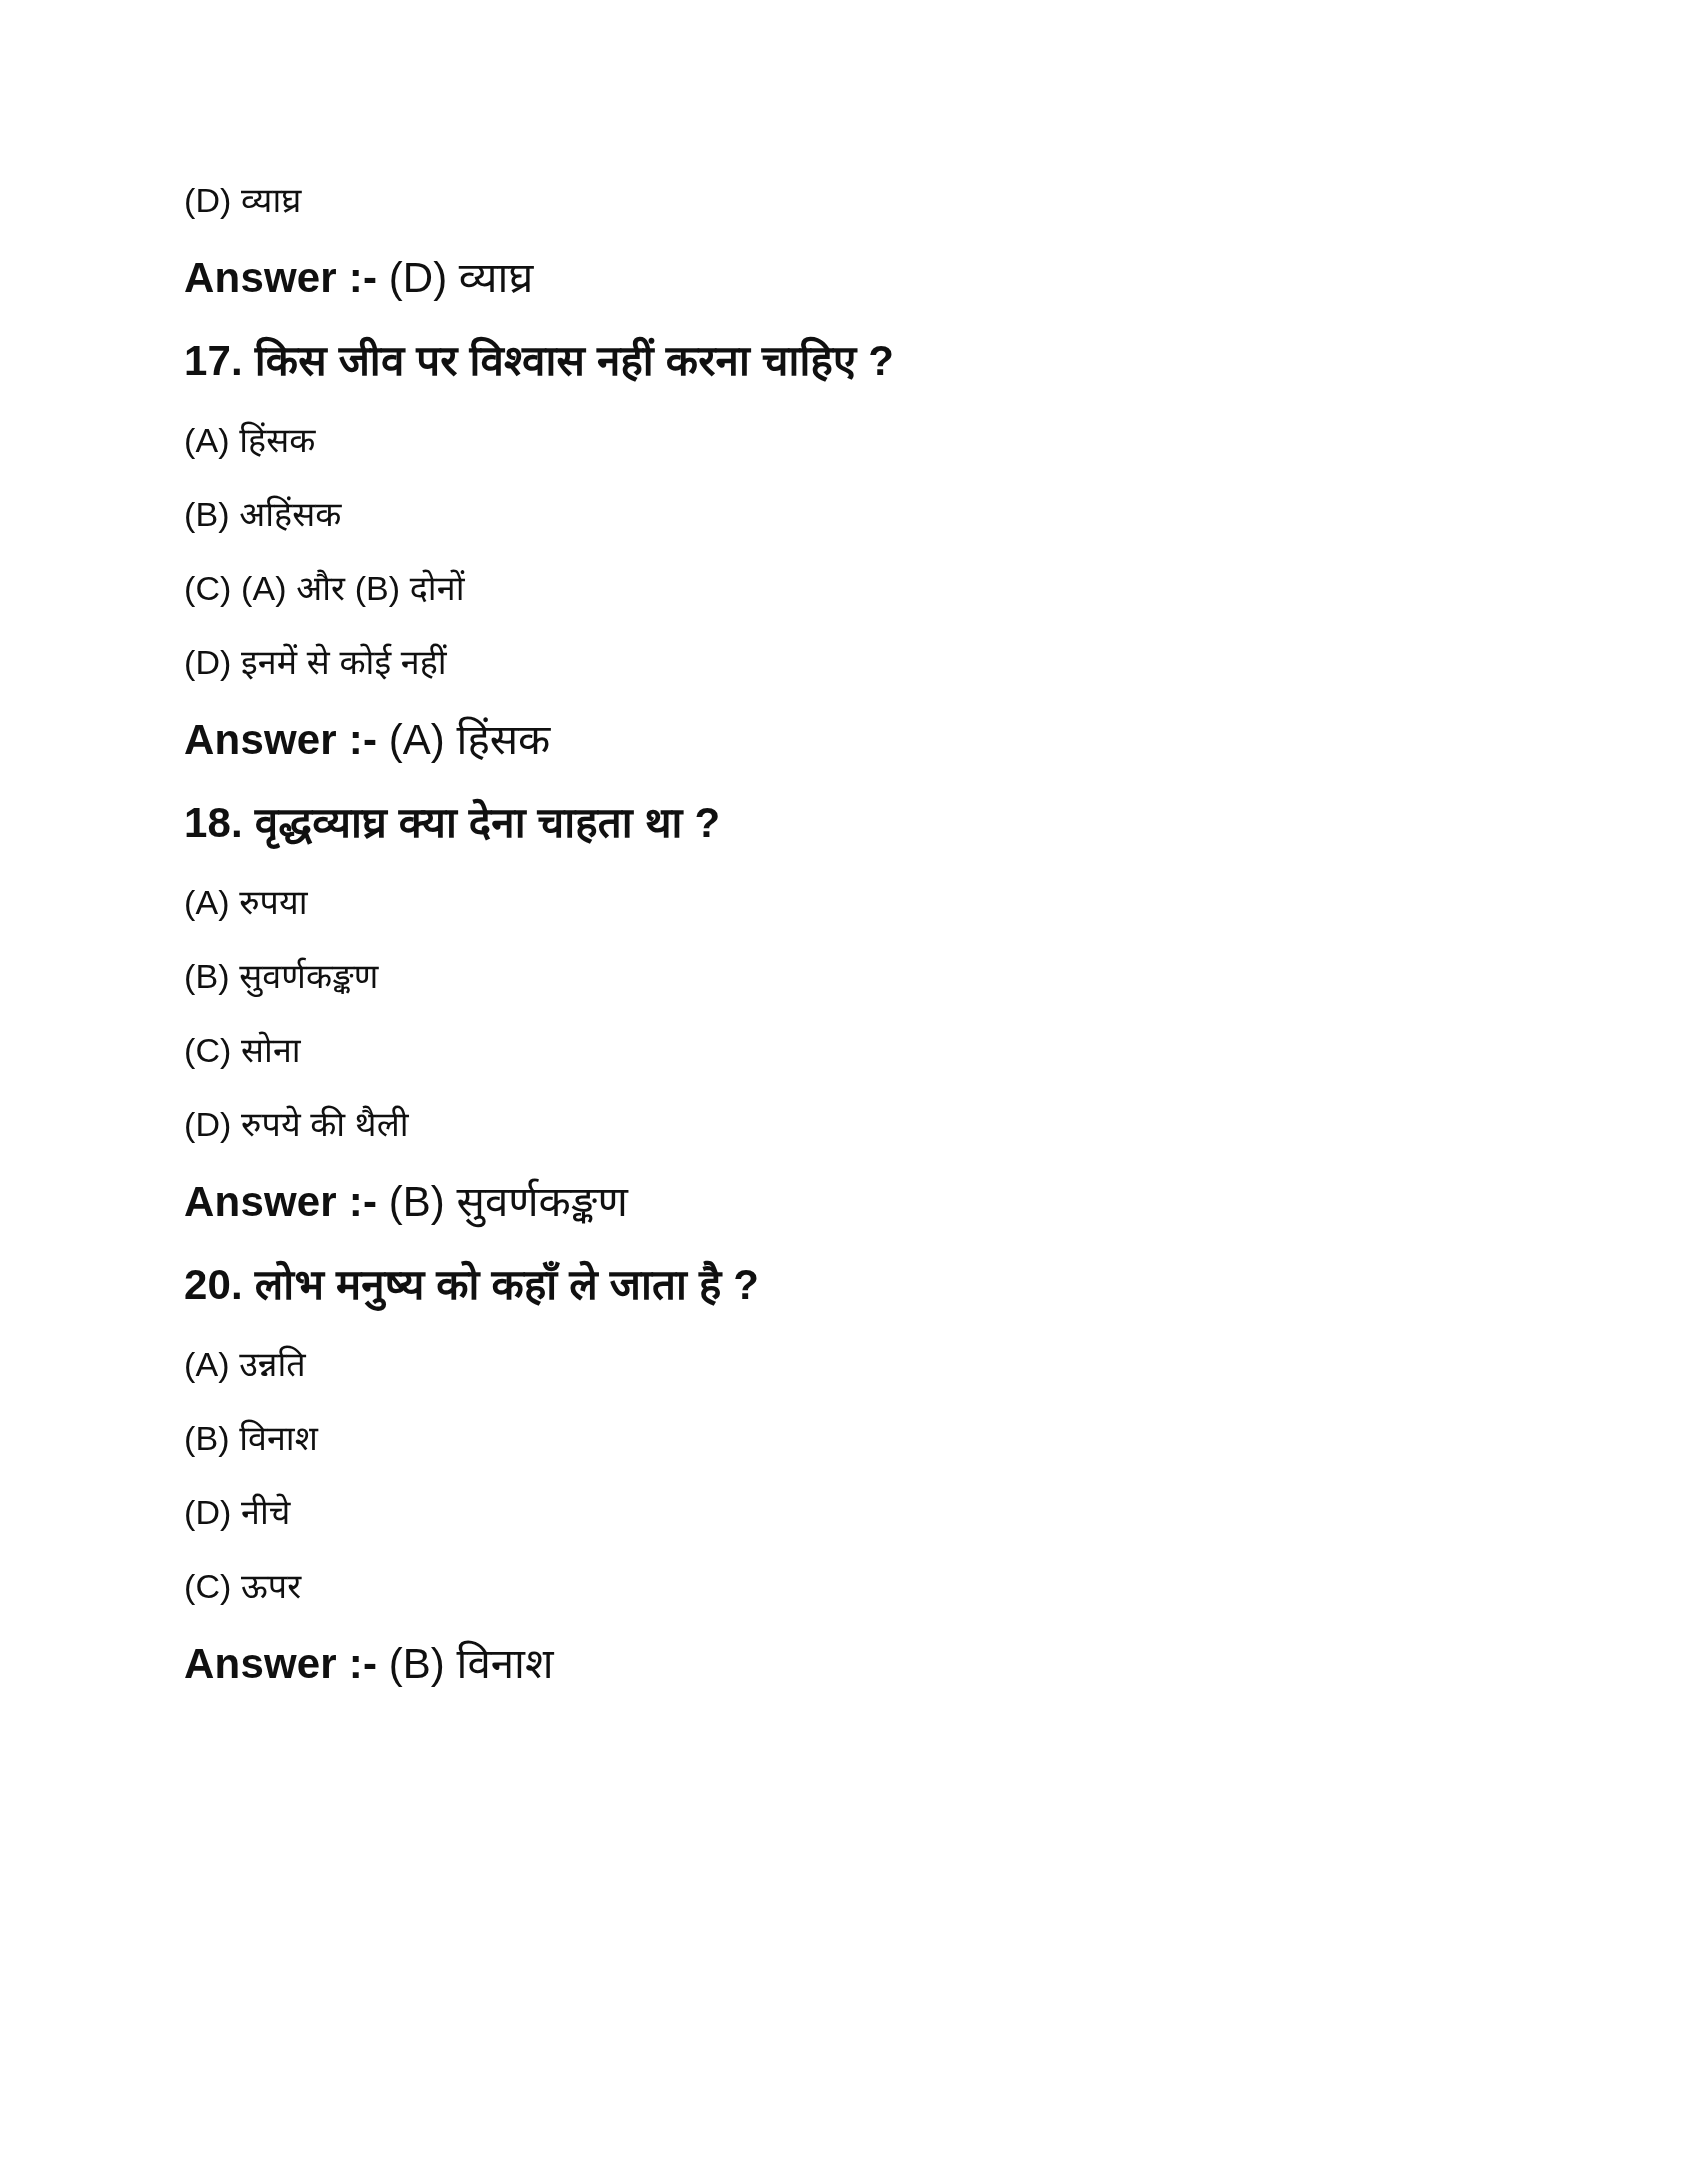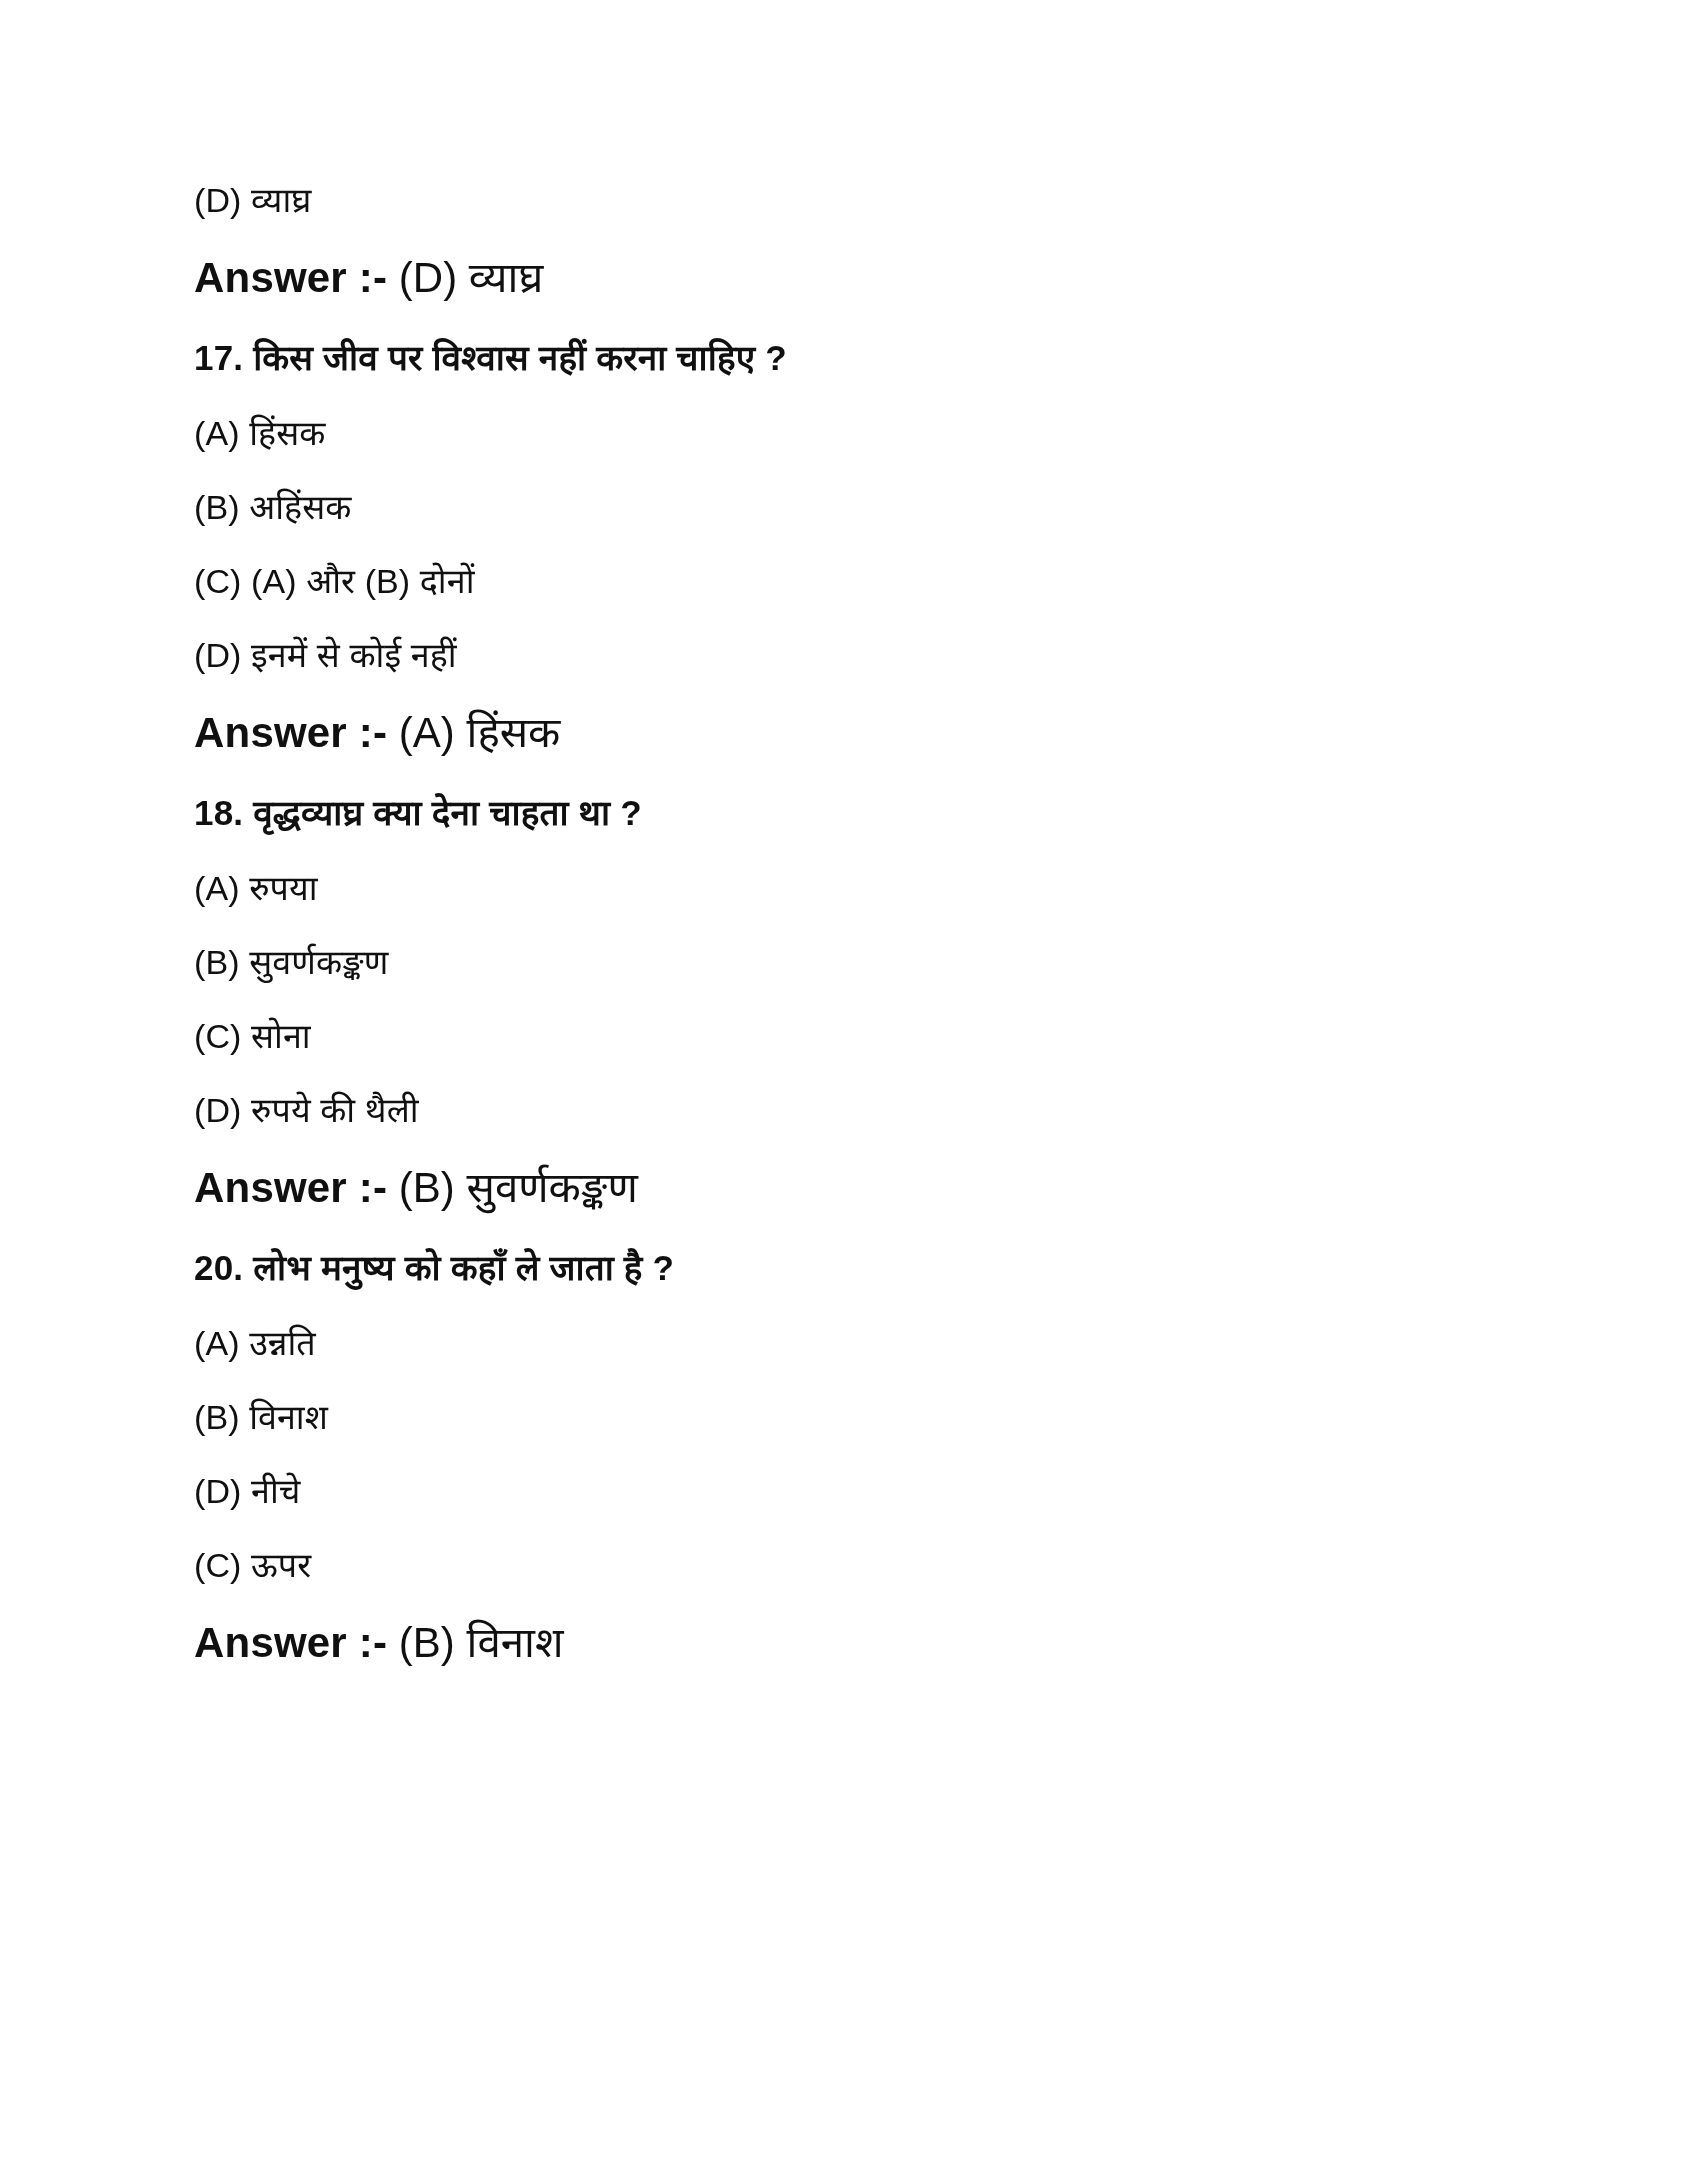--- a/index.html
+++ b/index.html
@@ -21,21 +21,21 @@
     position: absolute;
     left: 0;
     top: 0;
     width: 1683px;
     height: 2178px;
     background: #ffffff;
   }
 
   .content {
     position: absolute;
-    left: 194px;
+    left: 184px;
     top: 183px;
     width: 1287px;
   }
 
   
   .line {
     margin: 0;
     padding: 0;
     white-space: pre-wrap;
   }
@@ -44,21 +44,21 @@
   .opt {
     font-size: 34px;
     line-height: 1.0;
     font-weight: 400;
     letter-spacing: 0.1px;
     margin-bottom: 40px;
   }
 
   
   .q-head {
-    font-size: 35px;
+    font-size: 42px;
     line-height: 1.0;
     font-weight: 700;
     letter-spacing: 0.2px;
     margin-bottom: 41px;
   }
 
   
   .ans {
     font-size: 42px;
     line-height: 1.0;

